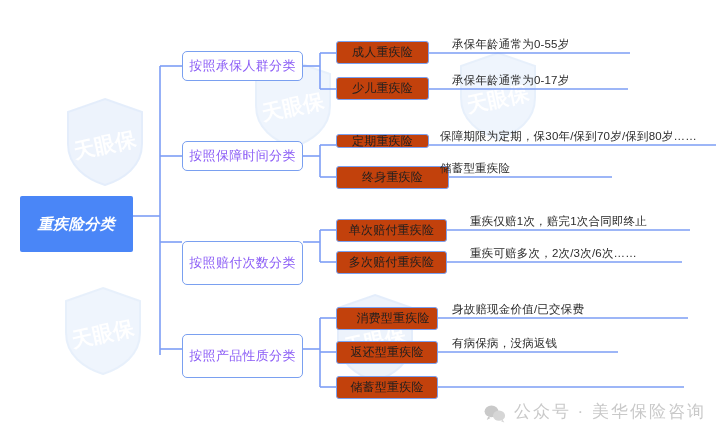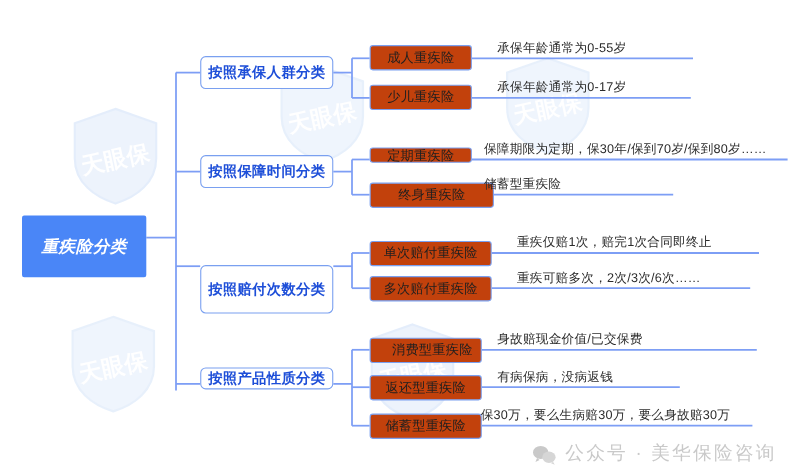--- a/index.html
+++ b/index.html
@@ -52,22 +52,22 @@
     font-weight: bold;
     font-size: 15px;
     letter-spacing: 0.5px;
     border-radius: 2px;
   }
 
   .node-l2 {
     background: #ffffff;
     border: 1.4px solid #7aa0f0;
     border-radius: 5px;
-    color: #1d4ed8;
-    font-weight: bold;
+    color: #8b5cf6;
+    font-weight: normal;
     font-size: 13px;
     letter-spacing: 0.3px;
   }
 
   .node-l3 {
     background: #c2410c;
     border: 1.3px solid #7aa0f0;
     border-radius: 3px;
     color: #1f1f1f;
     font-size: 12px;
@@ -176,21 +176,21 @@
       <path d="M438 352 H618"></path>
       <path d="M438 387 H684"></path>
     </g>
   </svg>
 
   <div class="node node-root" style="left:20px; top:196px; width:113px; height:56px;font-style:italic;">重疾险分类</div>
 
   <div class="node node-l2" style="left:182px; top:51px; width:121px; height:30px;">按照承保人群分类</div>
   <div class="node node-l2" style="left:182px; top:141px; width:121px; height:30px;">按照保障时间分类</div>
   <div class="node node-l2" style="left:182px; top:241px; width:121px; height:44px;">按照赔付次数分类</div>
-  <div class="node node-l2" style="left:182px; top:334px; width:121px; height:20px;text-align:center;">按照产品性质分类</div>
+  <div class="node node-l2" style="left:182px; top:334px; width:121px; height:44px;text-align:center;">按照产品性质分类</div>
 
   <div class="node node-l3" style="left:336px; top:41px; width:93px; height:23px;">成人重疾险</div>
   <div class="node node-l3" style="left:336px; top:77px; width:93px; height:23px;">少儿重疾险</div>
 
   <div class="node node-l3" style="left:336px; top:134px; width:93px; height:14px;">定期重疾险</div>
   <div class="node node-l3" style="left:336px; top:166px; width:113px; height:23px;">终身重疾险</div>
 
   <div class="node node-l3" style="left:336px; top:219px; width:111px; height:23px;">单次赔付重疾险</div>
   <div class="node node-l3" style="left:336px; top:251px; width:111px; height:23px;">多次赔付重疾险</div>
 
@@ -202,21 +202,20 @@
   <div class="annot" style="left:452px; top:75px;">承保年龄通常为0-17岁</div>
 
   <div class="annot" style="left:440px; top:131px;">保障期限为定期，保30年/保到70岁/保到80岁……</div>
   <div class="annot" style="left:440px; top:163px;">储蓄型重疾险</div>
 
   <div class="annot" style="left:470px; top:216px;">重疾仅赔1次，赔完1次合同即终止</div>
   <div class="annot" style="left:470px; top:248px;">重疾可赔多次，2次/3次/6次……</div>
 
   <div class="annot" style="left:452px; top:304px;">身故赔现金价值/已交保费</div>
   <div class="annot" style="left:452px; top:338px;">有病保病，没病返钱</div>
-  <div class="annot" style="left:437px; top:373px;">保30万，要么生病赔30万，要么身故赔30万</div>
 
   <div id="footer-mark">
     <span>
       <svg class="wechat-icon" viewBox="0 0 24 20">
         <ellipse cx="8.2" cy="7.6" rx="7.6" ry="6.4" fill="#c9c9c9"></ellipse>
         <path d="M4.6 13.2 L3 17.2 L7.1 15.0 Z" fill="#c9c9c9"></path>
         <ellipse cx="16.4" cy="12.4" rx="6.6" ry="5.6" fill="#d6d6d6"></ellipse>
         <path d="M20.4 16.8 L22.2 19.8 L18.6 18.4 Z" fill="#d6d6d6"></path>
       </svg>
     </span>

